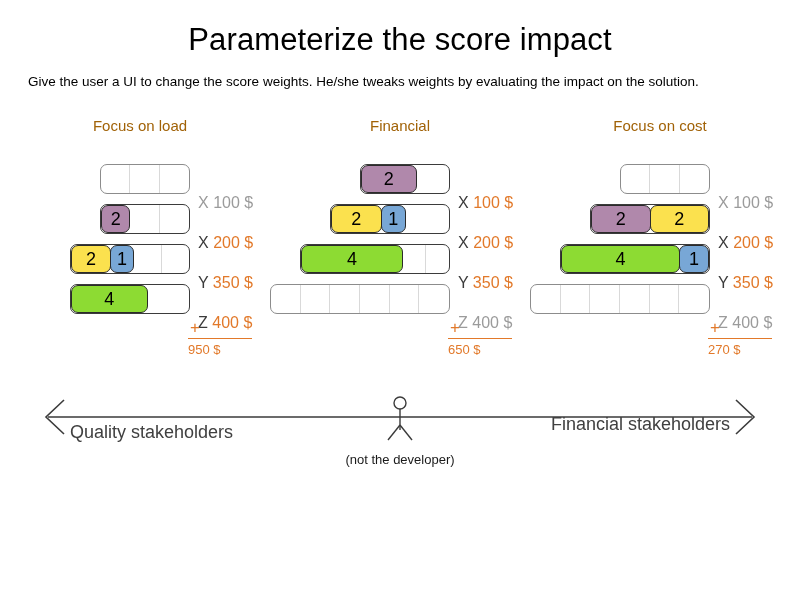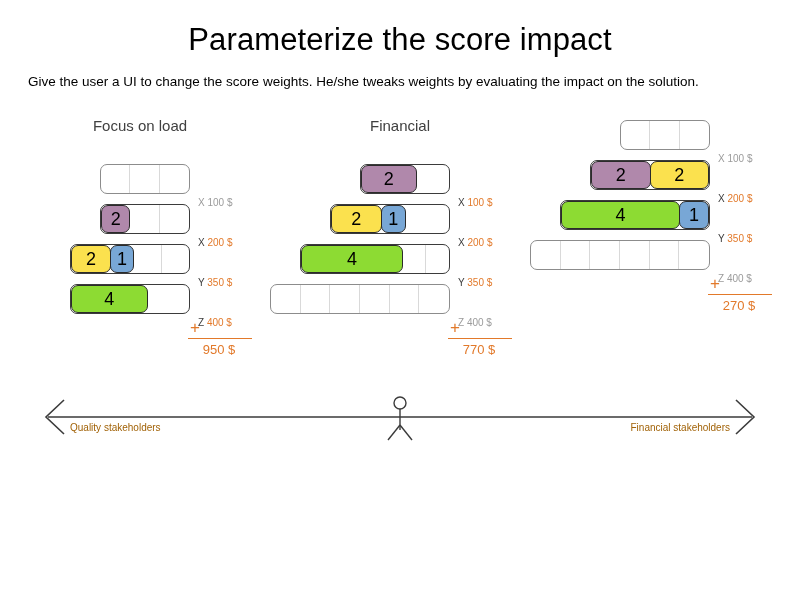--- a/index.html
+++ b/index.html
@@ -41,21 +41,21 @@
     padding: 0 10px;
   }
   .column {
     width: 266px;
     display: flex;
     flex-direction: column;
     align-items: center;
   }
   .column-title {
     font-size: 15px;
-    color: #404040;
+    color: #a16207;
     height: 22px;
     line-height: 22px;
     margin-bottom: 22px;
     white-space: nowrap;
   }
 
   
   .rows {
     width: 100%;
   }
@@ -94,21 +94,21 @@
     display: flex;
     align-items: center;
     justify-content: center;
     font-size: 18px;
     color: #000000;
     margin-left: -1px;
   }
   .fill:first-child { margin-left: 0; }
 
   .row-label {
-    font-size: 10px;
+    font-size: 16px;
     white-space: nowrap;
     padding-left: 8px;
     margin-top: 47px;
   }
   .row-label .key { color: #3b3b3b; }
   .row-label .cost { color: #e2792a; }
   .row-label.muted .key,
   .row-label.muted .cost { color: #9b9b9b; }
 
   
@@ -130,41 +130,41 @@
     line-height: 14px;
     text-align: left;
     padding-left: 2px;
     border-bottom: 1.6px solid #e2792a;
     padding-bottom: 3px;
     width: 62px;
   }
   .total .sum {
     display: block;
     padding-top: 3px;
-    text-align: center;
+    text-align: left;
     width: 62px;
   }
 
   
   .axis-wrap {
     position: absolute;
     left: 0;
     top: 392px;
     width: 800px;
     height: 110px;
   }
   .axis-svg { display: block; }
   .axis-label {
     position: absolute;
-    font-size: 10px;
-    color: #a16207;
+    font-size: 18px;
+    color: #404040;
     white-space: nowrap;
   }
   .axis-label.left  { left: 70px;  top: 30px; }
-  .axis-label.right { right: 70px; top: 30px; }
+  .axis-label.right { right: 70px; top: 22px; }
   .axis-caption {
     position: absolute;
     top: 58px;
     width: 800px;
     text-align: center;
     font-size: 13px;
     color: #1a1a1a;
     line-height: 19px;
   }
 </style>
@@ -268,25 +268,26 @@
               <div class="seg"></div>
               <div class="seg"></div>
             </div>
           </div>
           <div class="row-label muted"><span class="key">Z</span> <span class="cost">400 $</span></div>
         </div>
       </div>
       <div class="total-wrap">
         <div class="total">
           <span class="plus">+</span>
-          <span class="sum">770 $</span>
+          <span class="sum">650 $</span>
         </div>
       </div>
     </div>
     <div class="column">
+      <div class="column-title">Focus on cost</div>
       <div class="rows">
         <div class="row">
           <div class="track-area" style="width: 180px;">
             <div class="track" style="width: 90px;">
               <div class="seg"></div>
               <div class="seg"></div>
               <div class="seg"></div>
             </div>
           </div>
           <div class="row-label muted"><span class="key">X</span> <span class="cost">100 $</span></div>
@@ -338,14 +339,15 @@
     <polyline points="64,8 46,25 64,42" fill="none" stroke="#3b3b3b" stroke-width="1.6"></polyline>
     <polyline points="736,8 754,25 736,42" fill="none" stroke="#3b3b3b" stroke-width="1.6"></polyline>
     <circle cx="400" cy="11" r="6" fill="#ffffff" stroke="#3b3b3b" stroke-width="1.4"></circle>
     <line x1="400" y1="17" x2="400" y2="38" stroke="#3b3b3b" stroke-width="1.4"></line>
     <line x1="400" y1="33" x2="388" y2="48" stroke="#3b3b3b" stroke-width="1.4"></line>
     <line x1="400" y1="33" x2="412" y2="48" stroke="#3b3b3b" stroke-width="1.4"></line>
   </svg>
   <div class="axis-label left">Quality stakeholders</div>
   <div class="axis-label right">Financial stakeholders</div>
   <div class="axis-caption">
+    <div>(not the developer)</div>
   </div>
 </div>
 
 </body></html>

